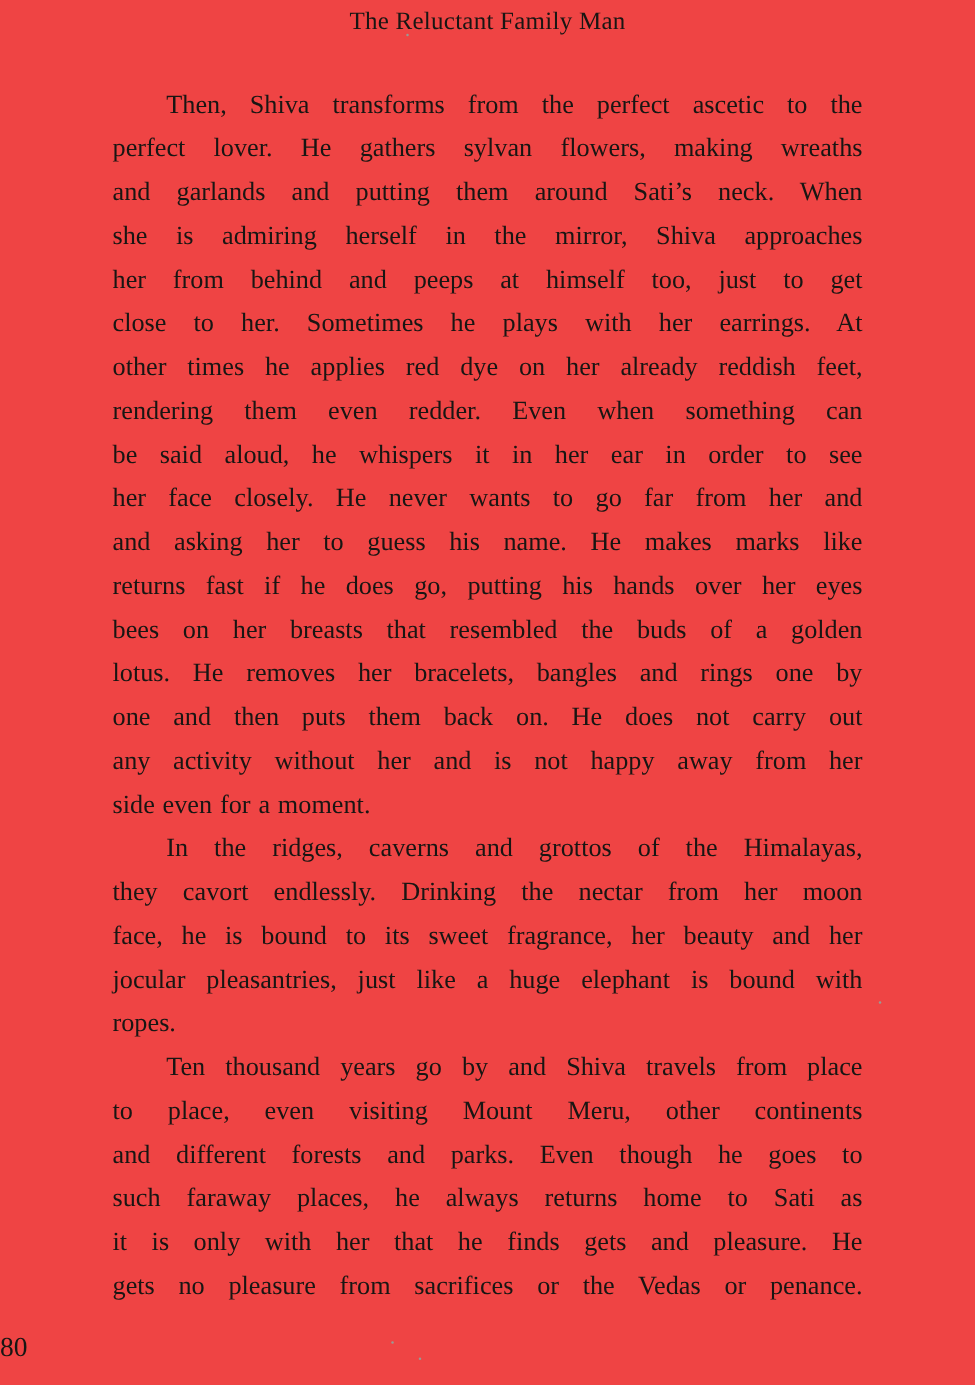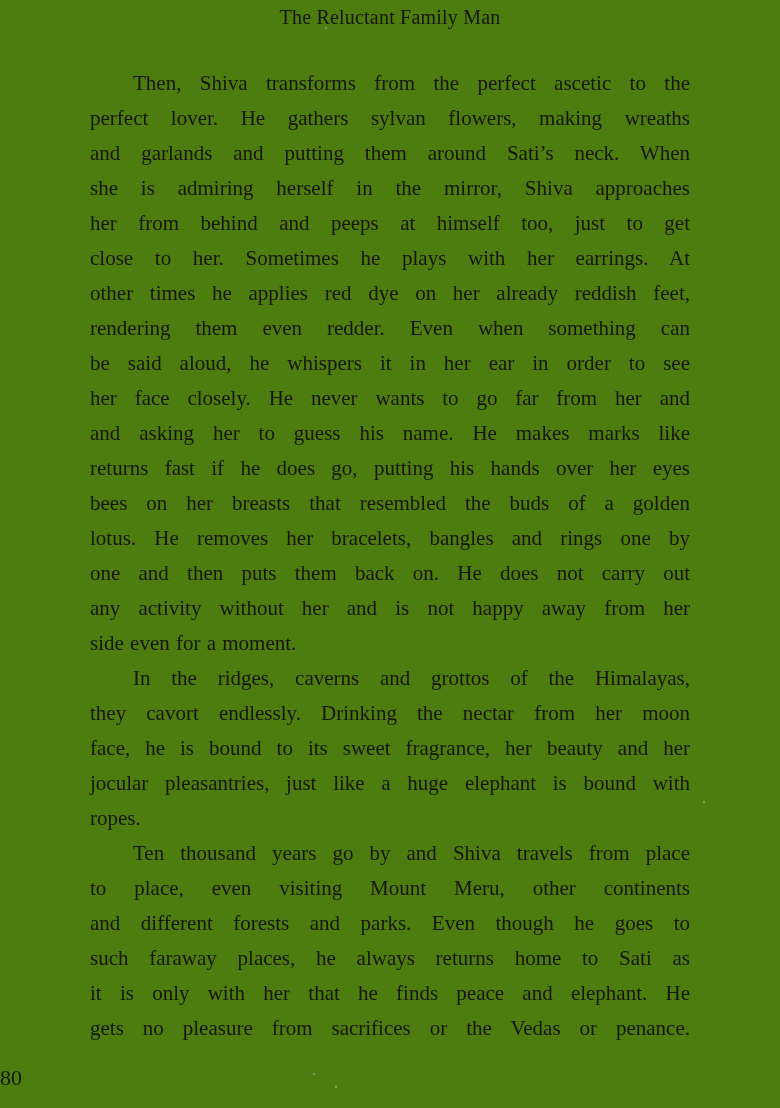--- a/index.html
+++ b/index.html
@@ -5,21 +5,21 @@
   html, body {
     margin: 0;
     padding: 0;
     background: #e9e9e7;
   }
   .page {
     position: relative;
     width: 780px;
     height: 1108px;
     margin: 0 auto;
-    background: #4d7c0f;
+    background: #ef4444;
     color: #181613;
     font-family: "Liberation Serif", "DejaVu Serif", serif;
     overflow: hidden;
   }
   .running-header {
     position: absolute;
     top: 3px;
     left: 0;
     width: 100%;
     text-align: center;
@@ -93,21 +93,21 @@
       <div class="line last">side even for a moment.</div>
       <div class="line indent">In the ridges, caverns and grottos of the Himalayas,</div>
       <div class="line">they cavort endlessly. Drinking the nectar from her moon</div>
       <div class="line">face, he is bound to its sweet fragrance, her beauty and her</div>
       <div class="line">jocular pleasantries, just like a huge elephant is bound with</div>
       <div class="line last">ropes.</div>
       <div class="line indent">Ten thousand years go by and Shiva travels from place</div>
       <div class="line">to place, even visiting Mount Meru, other continents</div>
       <div class="line">and different forests and parks. Even though he goes to</div>
       <div class="line">such faraway places, he always returns home to Sati as</div>
-      <div class="line">it is only with her that he finds peace and elephant. He</div>
+      <div class="line">it is only with her that he finds gets and pleasure. He</div>
       <div class="line">gets no pleasure from sacrifices or the Vedas or penance.</div>
     </div>
 
   <span class="speckle s1"></span>
   <span class="speckle s2"></span>
   <span class="speckle s3"></span>
   <span class="speckle s4"></span>
 
   <div class="page-number">80</div>
 </div>

